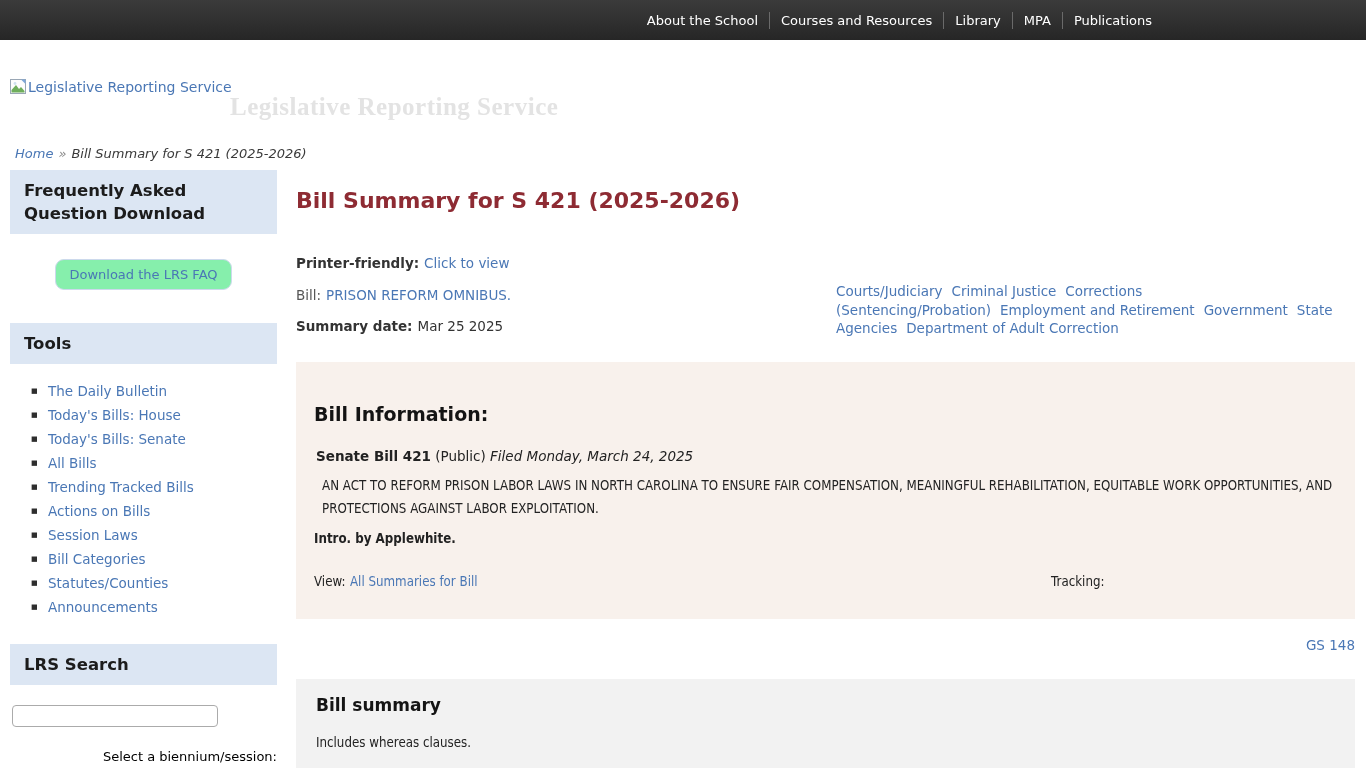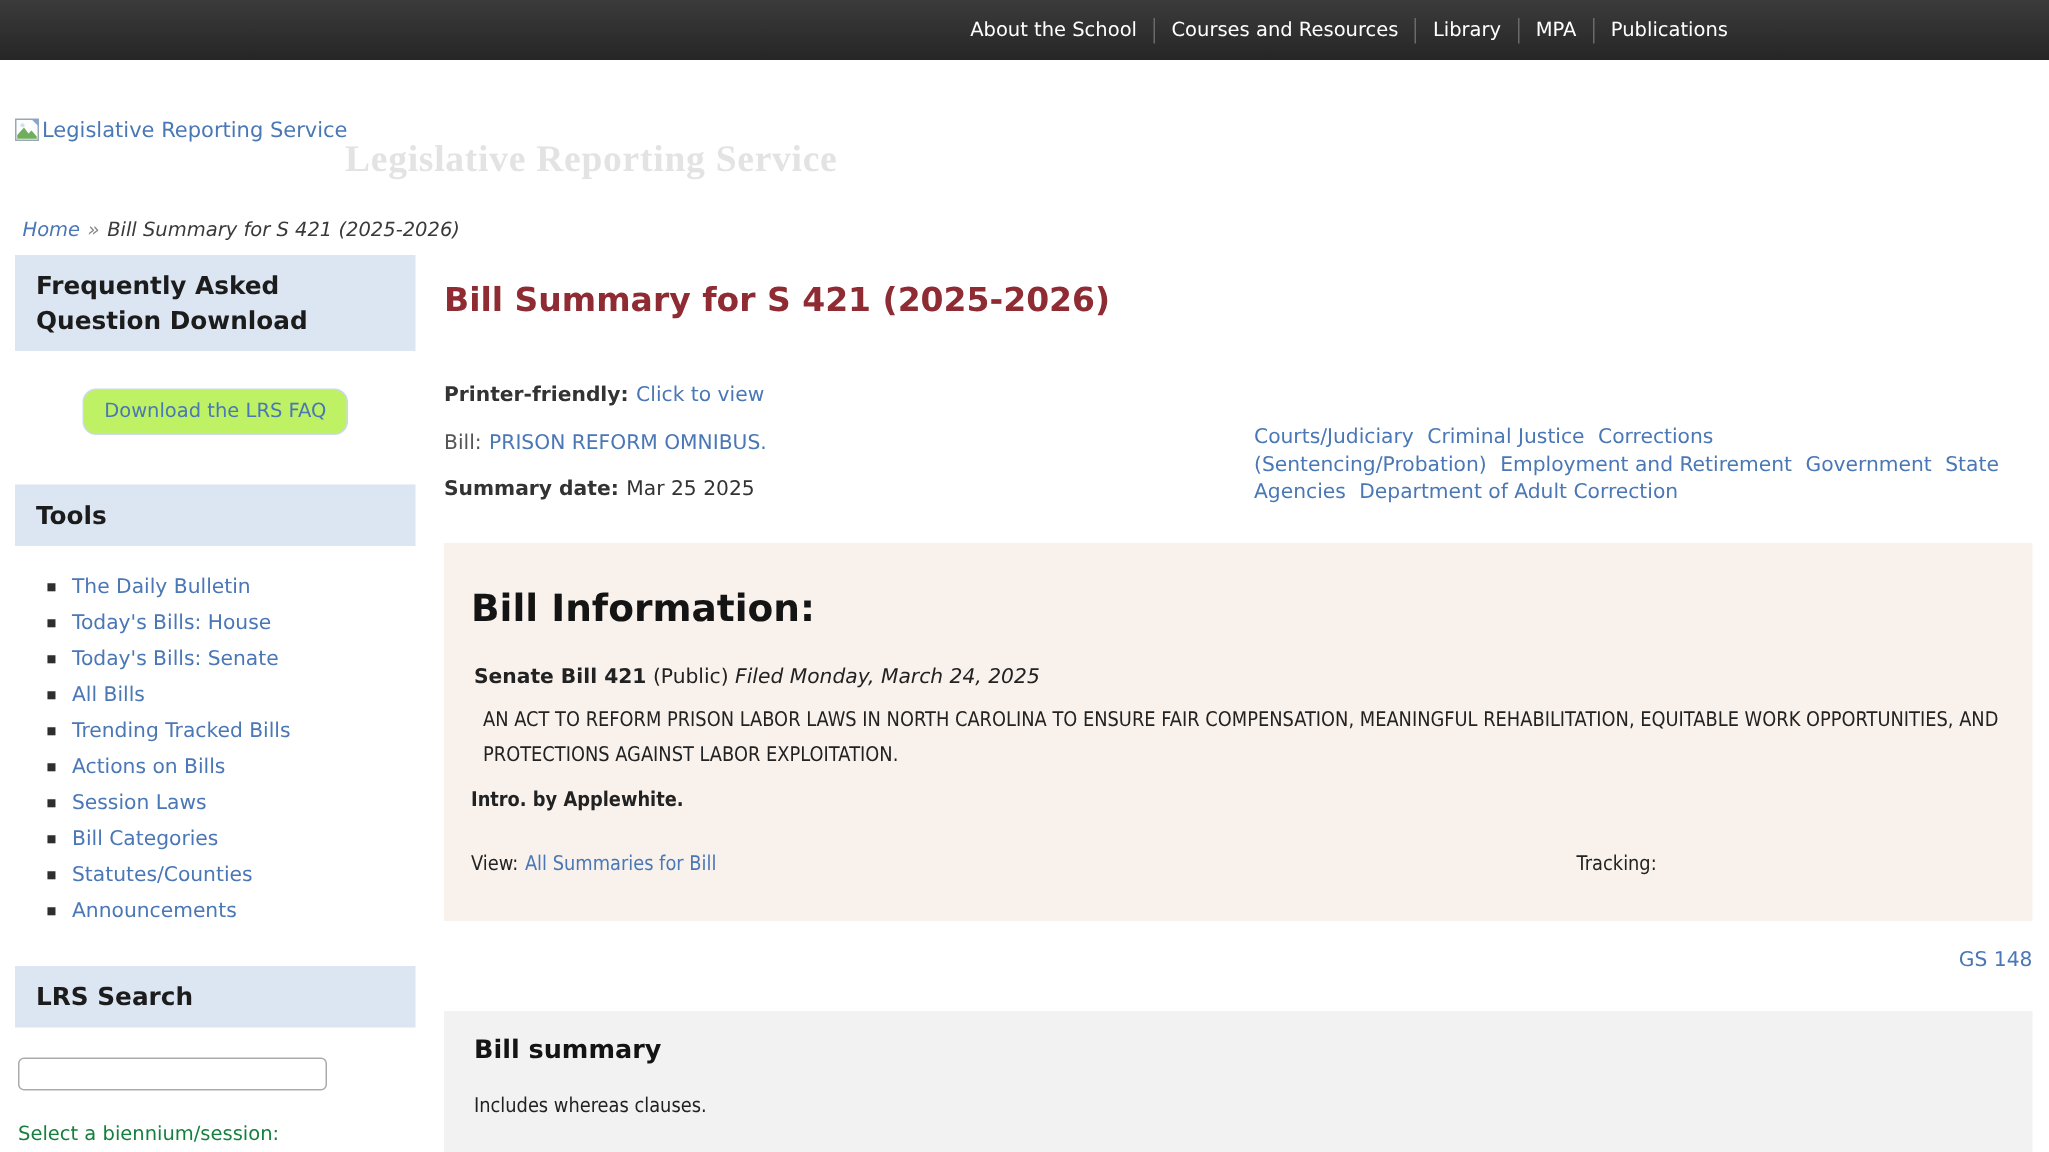--- a/index.html
+++ b/index.html
@@ -28,42 +28,42 @@
   .breadcrumb .sep { color:#8a8a8a; margin:0 5px; }
 
   
   .layout { display:flex; gap:19px; padding:0 11px 0 10px; align-items:flex-start; }
   .sidebar { width:267px; flex:none; padding-top:2px; }
   .main { flex:1; min-width:0; }
 
   
   .side-header { background:#dce6f3; padding:9px 14px; font-size:16.5px; font-weight:bold; color:#1c1c1c; line-height:1.4; }
   .faq-btn-wrap { text-align:center; margin:25px 0 33px; }
-  .faq-btn { display:inline-block; padding:7px 13px; background:#bef264; border:1px solid #ccd9ec; border-radius:9px; font-size:13px; color:#4a77b5; }
+  .faq-btn { display:inline-block; padding:7px 13px; background:#86efac; border:1px solid #ccd9ec; border-radius:9px; font-size:13px; color:#4a77b5; }
   .tools-list { list-style:none; margin:19px 0 29px; padding:0 0 0 21px; }
   .tools-list li { position:relative; padding-left:17px; margin-bottom:8px; font-size:13.5px; }
   .tools-list li::before { content:"■"; position:absolute; left:0; top:4px; font-size:7px; color:#2e2e2e; }
   .search-block input[type=text] { width:206px; height:22px; border:1px solid #ababab; border-radius:4px; margin:20px 0 8px 2px; padding:2px 6px; font-size:13px; }
-  .search-label { font-size:13px; color:#15803d; margin:14px 0 11px 2px; }
+  .search-label { font-size:13px; color:#000000; margin:14px 0 11px 2px;text-align:right; }
   .search-block select { font-size:15px; width:150px; height:25px; margin-left:2px; }
 
   
   .main h1 { margin:20px 0 0; font-size:22px; color:#8e2b33; font-weight:bold; }
   .printer { margin-top:42px; font-size:13.5px; color:#333; }
   .label-b { font-weight:bold; margin-right:5px; color:#333; }
   .label-n { margin-right:5px; }
   .meta-row { display:flex; margin-top:16px; }
   .meta-left { width:540px; flex:none; font-size:13.5px; }
   .bill-line { color:#555; }
   .date-line { margin-top:15px; color:#333; }
   .categories { flex:1; font-size:13.5px; line-height:1.38; margin-top:-5px; }
   .categories a { margin-right:9px; }
 
   .bill-info { background:#f8f1ec; margin-top:24px; padding:25px 18px 28px; font-size:13.5px; color:#222; }
-  .bill-info h2 { margin:4px 0 23px; font-size:25px; color:#141414; }
+  .bill-info h2 { margin:16px 0 23px; font-size:19px; color:#141414; }
   .info-row { position:relative; height:18px; margin-bottom:16px; }
   .ncga { margin-left:8px; }
   .session { position:absolute; left:57%; top:0; font-style:italic; }
   .bill-title-line { margin:0 0 0 2px; }
   .cond { transform:scaleX(0.88); transform-origin:0 0; width:113%; }
   .cond-i { display:inline-block; transform:scaleX(0.88); transform-origin:0 50%; }
   .act { margin:10px 0 0 8px; line-height:1.7; }
   .intro { font-weight:bold; margin:10px 0 0; }
   .view-row { position:relative; margin-top:27px; height:18px; }
   .tracking { position:absolute; left:72%; top:0; }

